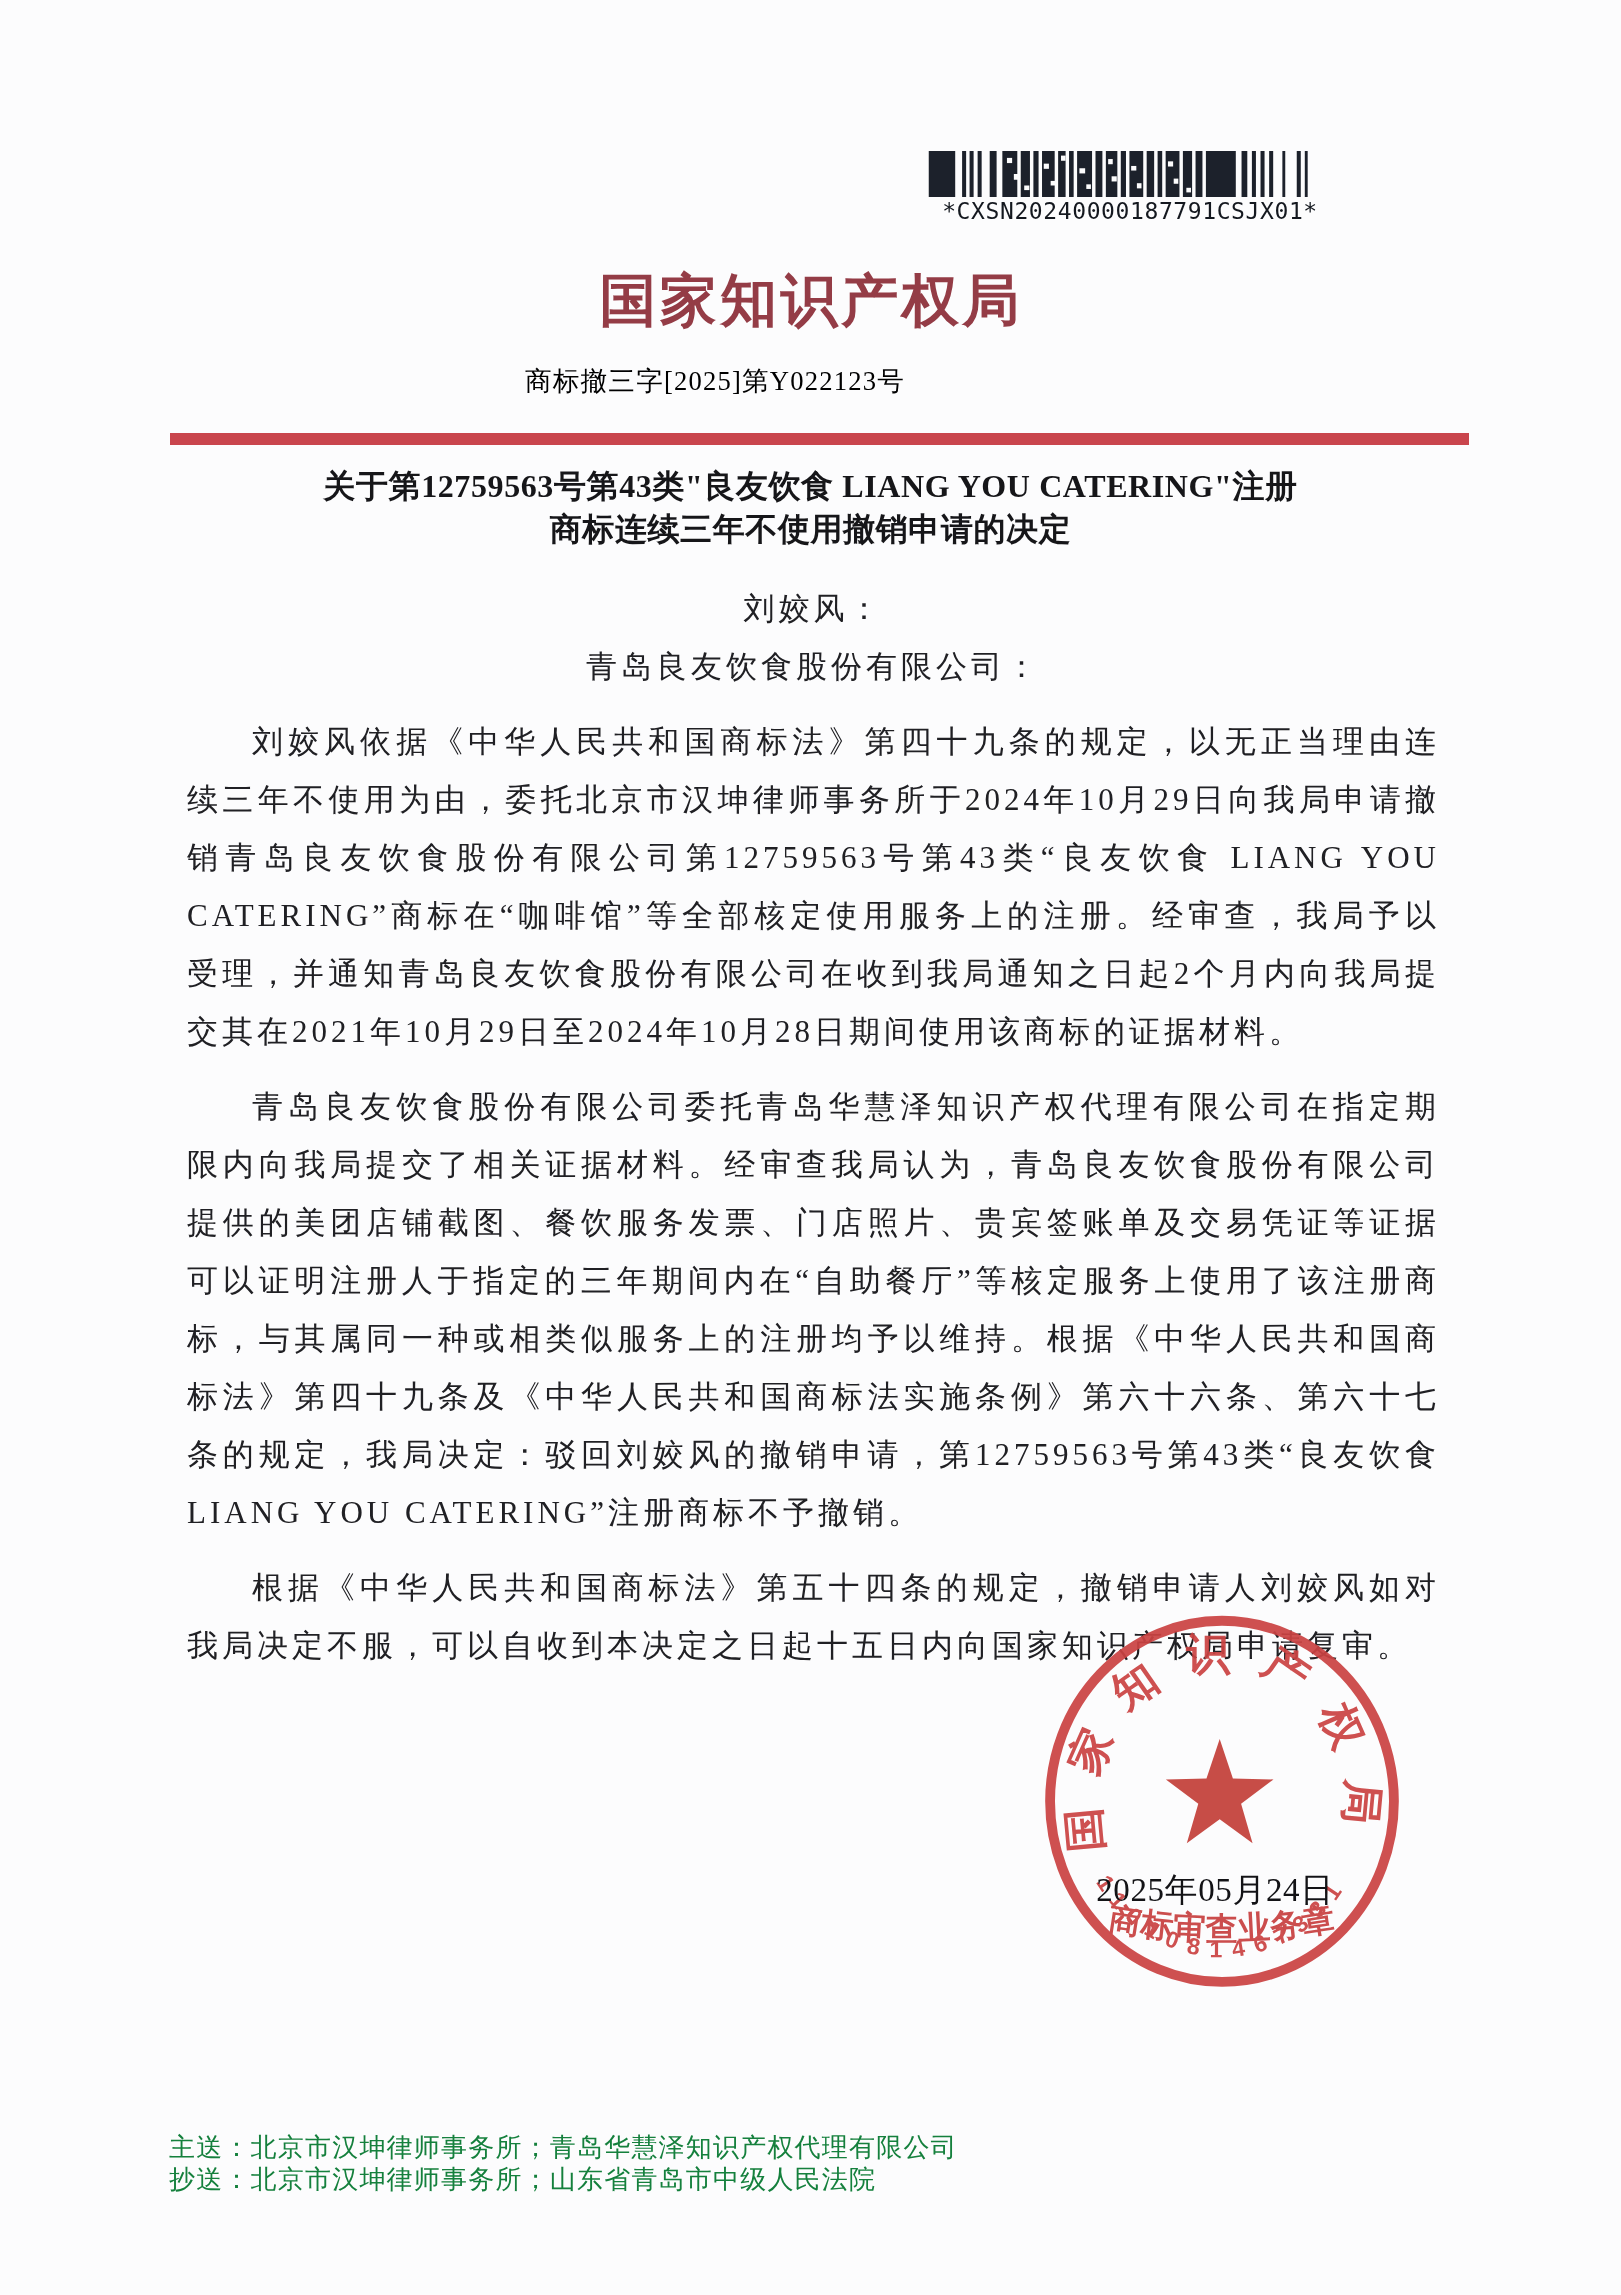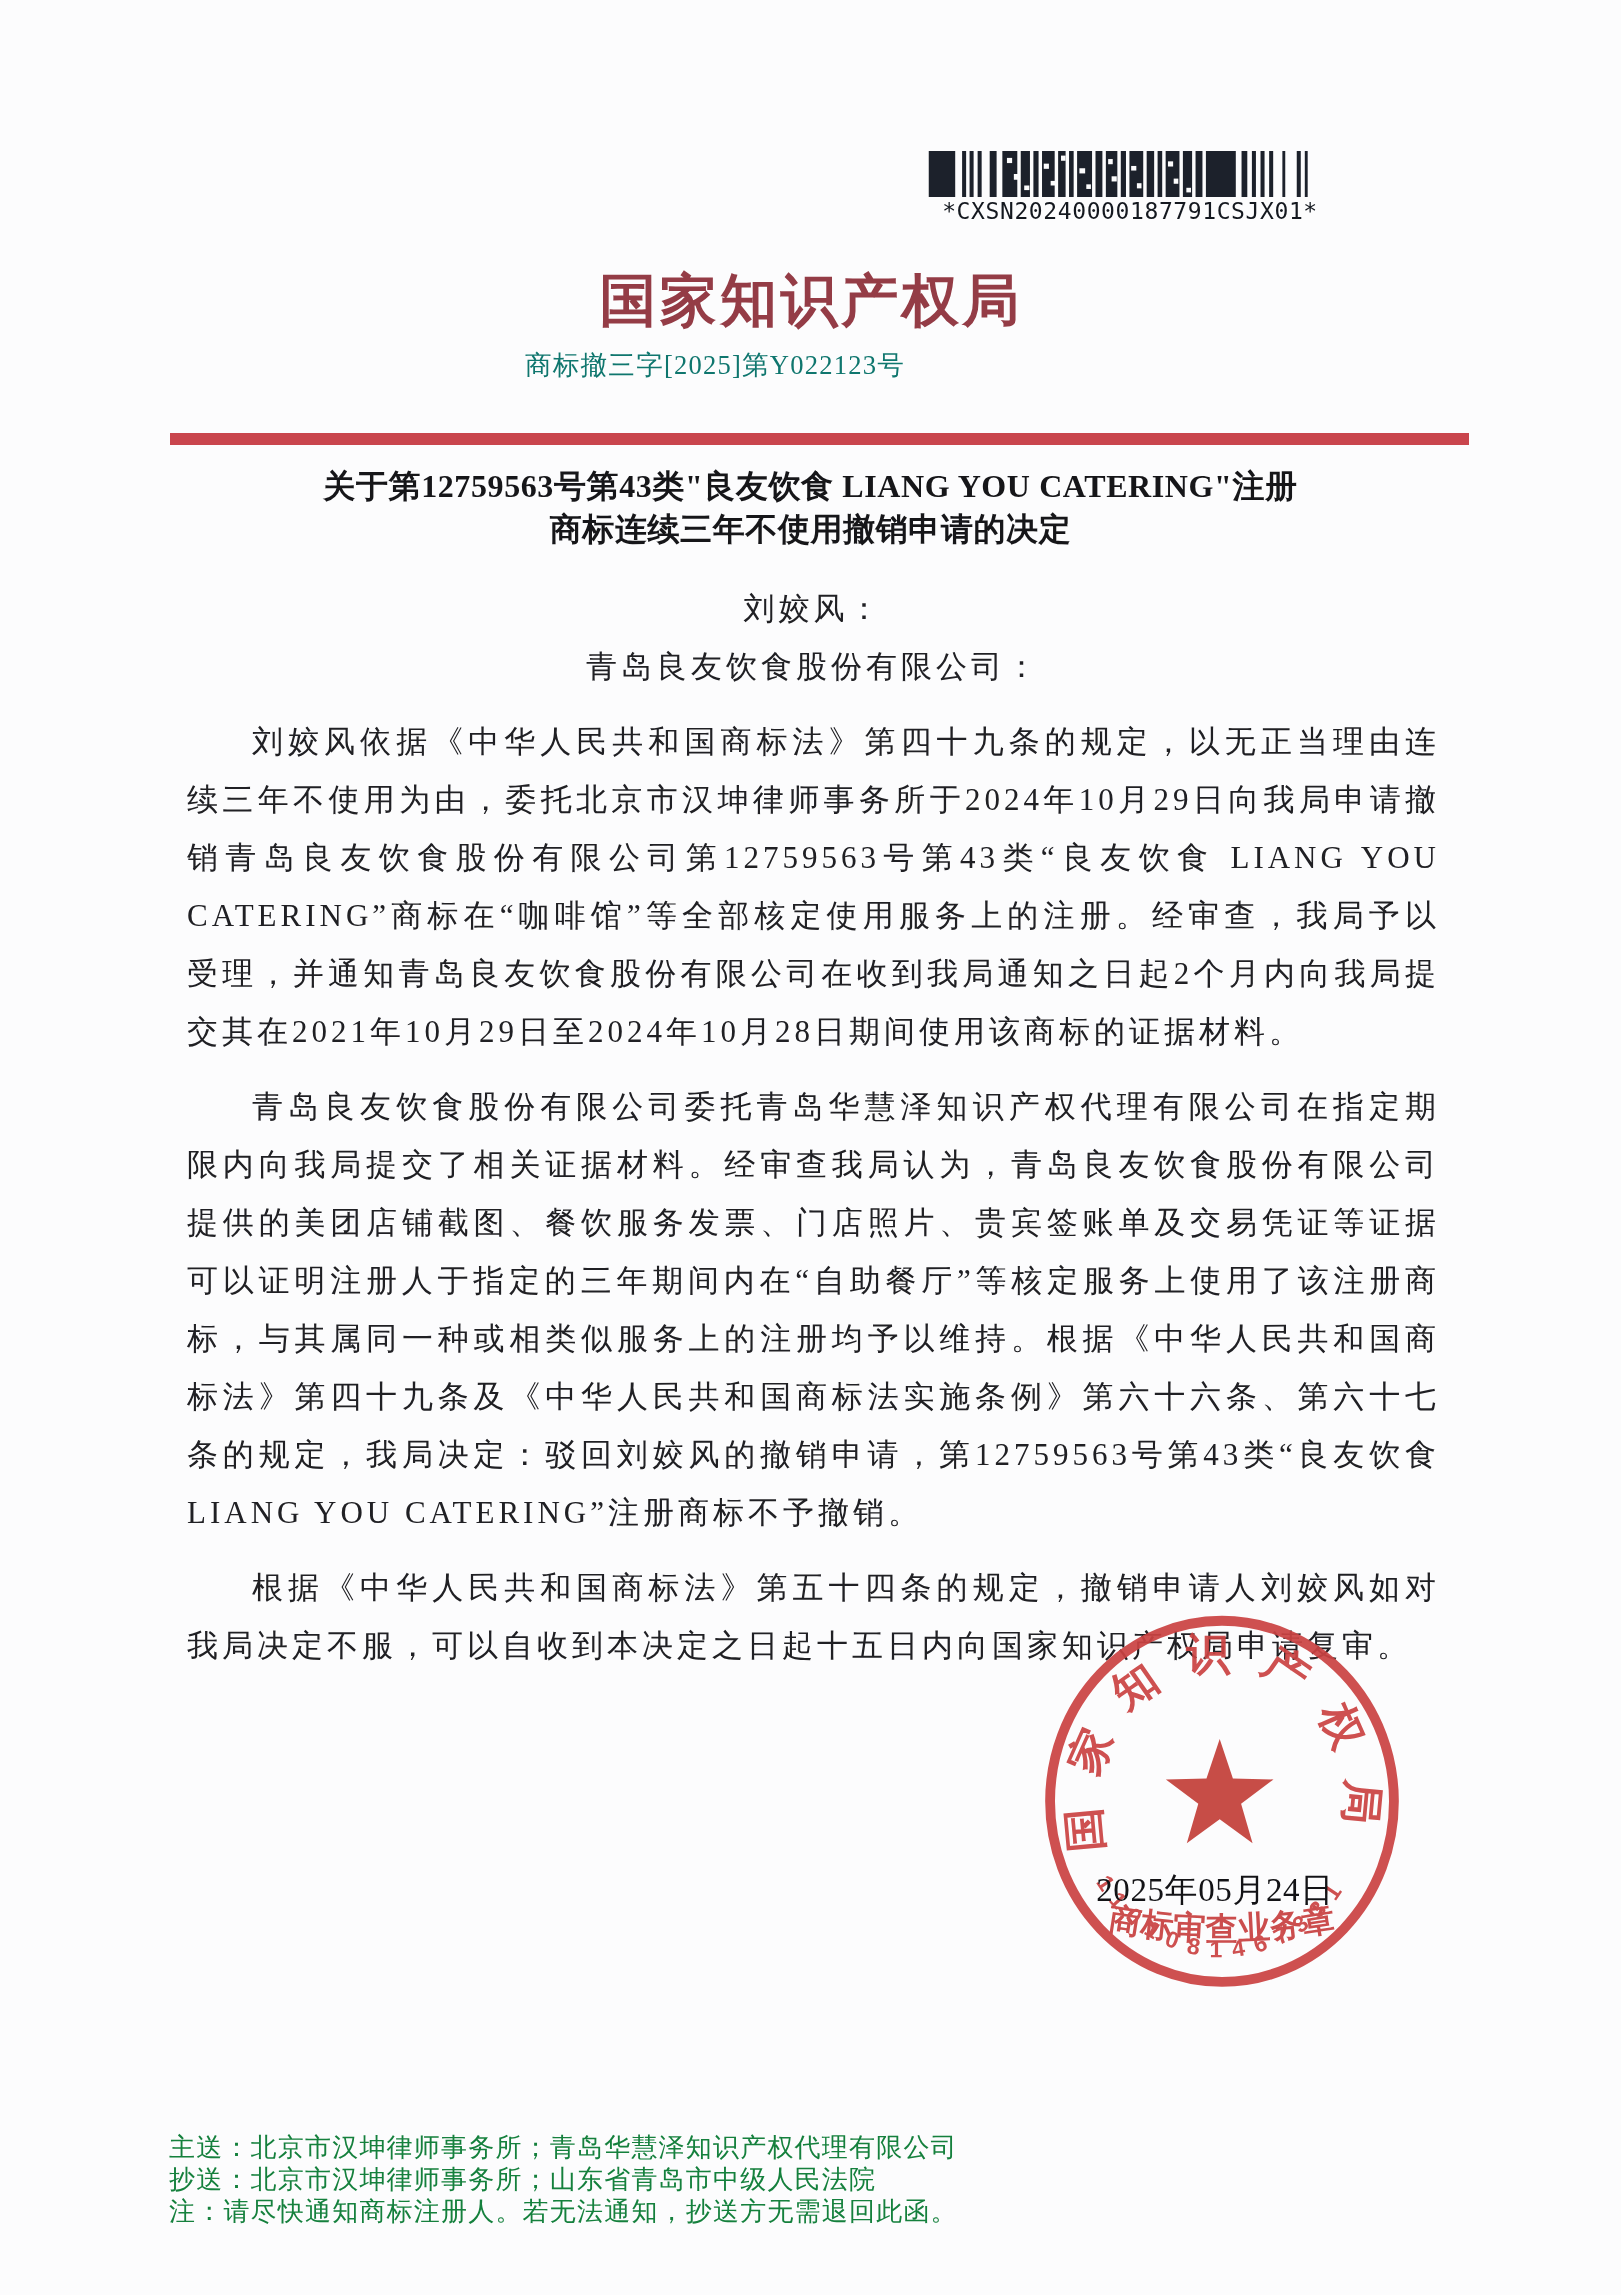--- a/index.html
+++ b/index.html
@@ -20,22 +20,22 @@
     font-size:23px;line-height:25.4px;letter-spacing:0.6px;color:#14181f;
     white-space:nowrap;
   }
   
   .agency-title{
     position:absolute;left:0;top:267px;width:1622px;margin:0;
     text-align:center;font-size:57px;line-height:67px;font-weight:bold;
     letter-spacing:3.5px;color:#943c46;
   }
   .doc-number{
-    position:absolute;left:0;top:348px;width:1430px;
-    text-align:center;font-size:26.6px;line-height:35px;letter-spacing:1.2px;color:#0f766e;
+    position:absolute;left:0;top:364px;width:1430px;
+    text-align:center;font-size:26.6px;line-height:35px;letter-spacing:1.2px;color:#000000;
   }
   .red-rule{
     position:absolute;left:170px;top:433px;width:1299px;height:12px;
     background:#c9454d;
   }
   .heading{
     position:absolute;left:167px;top:465px;width:1287px;
     text-align:center;font-weight:bold;font-size:32px;line-height:43px;
     letter-spacing:0.6px;color:#161619;
   }
@@ -157,17 +157,16 @@
     <text class="seal-serial-text">
       <textPath href="#sealSerialArc" startOffset="50%" text-anchor="middle">1101081467331</textPath>
     </text>
   </svg>
 
   <div class="decision-date">2025年05月24日</div>
 
   <div class="footer-block">
     <div>主送：北京市汉坤律师事务所；青岛华慧泽知识产权代理有限公司</div>
     <div>抄送：北京市汉坤律师事务所；山东省青岛市中级人民法院</div>
-    <div>注：请尽快通知商标注册人。若无法通知，抄送方无需退回此函。</div>
   </div>
 
 </div>
 
 
 </body></html>

